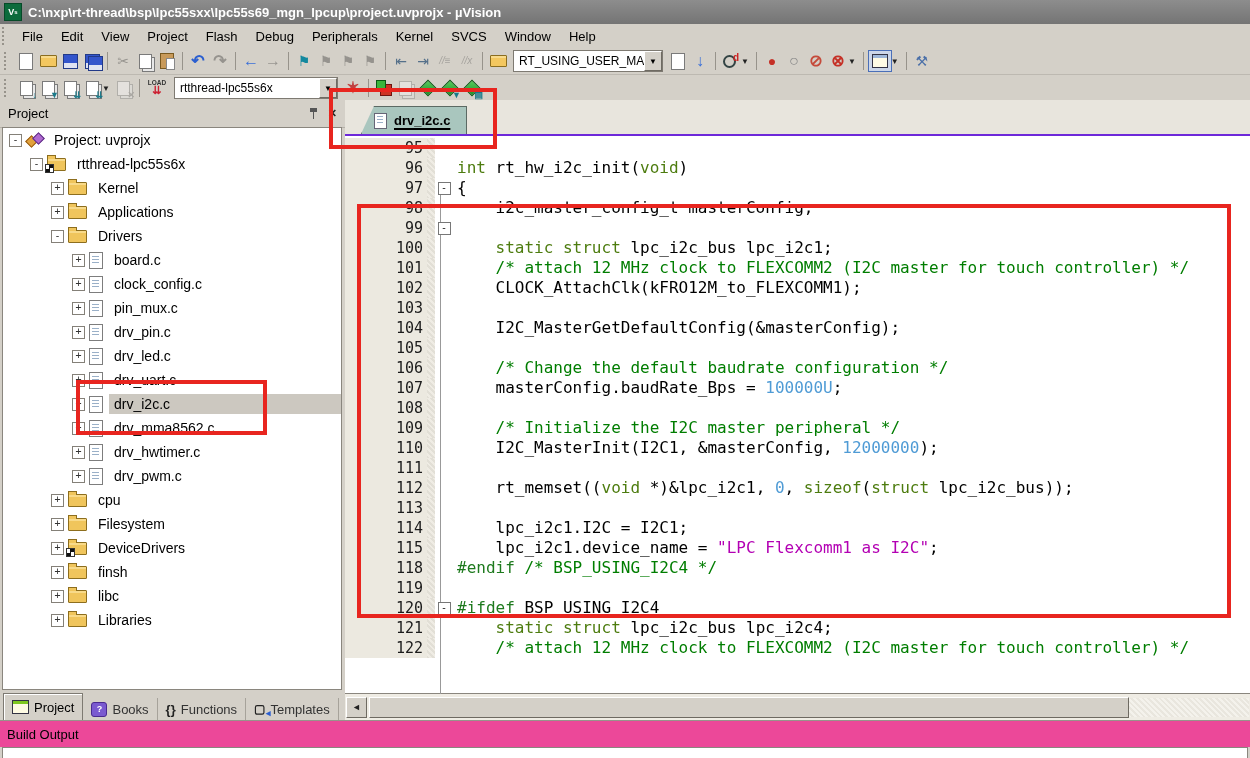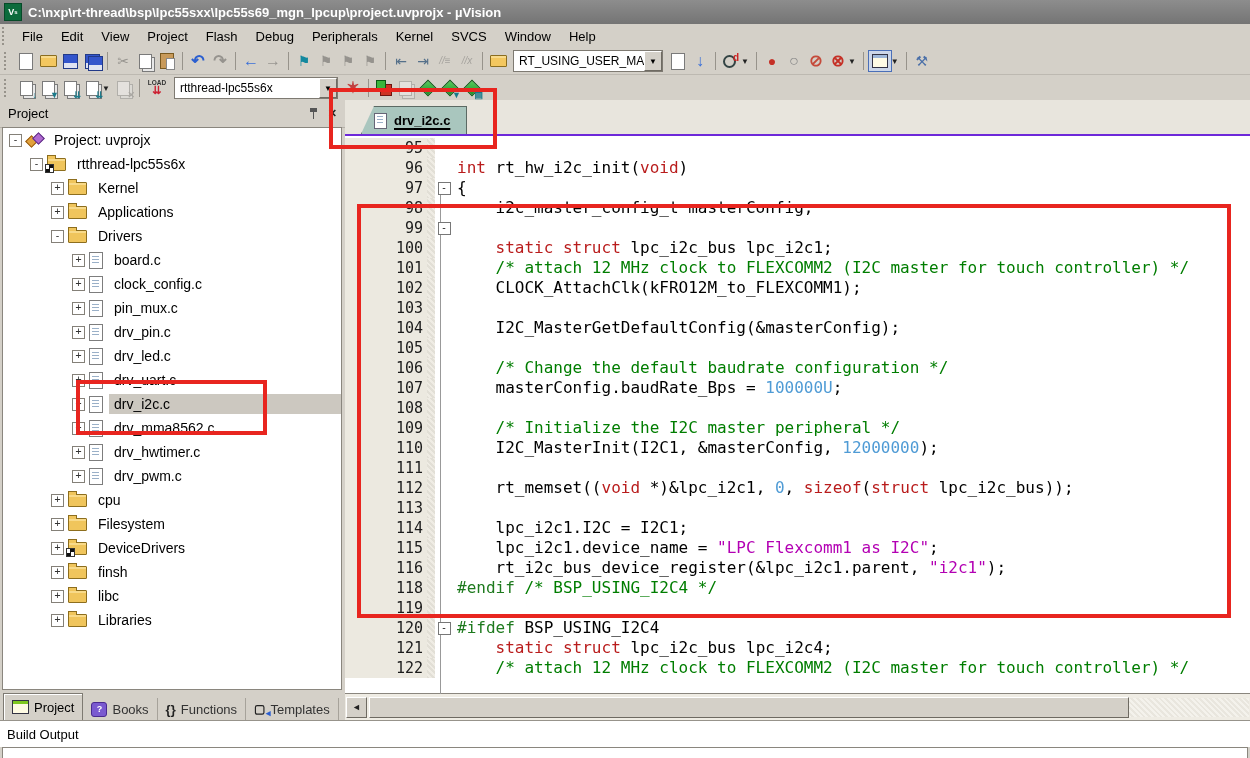--- a/index.html
+++ b/index.html
@@ -126,32 +126,32 @@
   .cl{display:flex;height:20px;font-family:"DejaVu Sans Mono","Liberation Mono",monospace;
     font-size:16px;line-height:20px;}
   .lines{padding-top:2px;}
   .ln{width:78px;text-align:right;padding-right:4px;background:#ece9e0;color:#1b1b1b;
     flex:none;font-size:15px;}
   .hatch{width:8px;flex:none;background:repeating-linear-gradient(45deg,#e2dfd6 0 2px,#efece4 2px 4px);}
   .foldc{width:18px;flex:none;position:relative;display:flex;align-items:center;justify-content:center;}
   .fbox{width:11px;height:11px;border:1px solid #777;background:#fff;font-size:10px;line-height:9px;
     text-align:center;color:#222;position:relative;z-index:2;font-family:"DejaVu Sans Mono",monospace;}
   .codetext{padding-left:4px;white-space:pre;}
-  .k{color:#b91c1c;} .c{color:#007d00;} .s{color:#b300b3;} .n{color:#4f9bd5;} .d{color:#1e7a1e;}
+  .k{color:#4d7c0f;} .c{color:#007d00;} .s{color:#b300b3;} .n{color:#4f9bd5;} .d{color:#1e7a1e;}
   .fold-line{position:absolute;left:95px;top:58px;height:500px;width:0;border-left:1px solid #999;z-index:1;}
   .hscroll{position:absolute;left:0;right:0;bottom:0;height:24px;background:#efece4;
     border-top:1px solid #8a867e;display:flex;align-items:center;padding:1px;}
   .hs-btn{width:19px;height:19px;background:#d4d0c8;border:1px solid;
     border-color:#fff #6e6a62 #6e6a62 #fff;display:flex;align-items:center;justify-content:center;
     font-size:9px;color:#222;flex:none;margin-right:2px;}
   .hs-thumb{height:19px;width:758px;background:#d4d0c8;border:1px solid;
     border-color:#fff #6e6a62 #6e6a62 #fff;flex:none;}
   .hs-track{flex:1;height:19px;background:repeating-linear-gradient(45deg,#f4f2ec 0 2px,#e9e6de 2px 4px);}
   
-  #buildbar{position:absolute;left:0;top:720px;right:0;height:26px;background:#ffffff;
+  #buildbar{position:absolute;left:0;top:720px;right:0;height:26px;background:#ec4899;
     display:flex;align-items:center;padding-left:7px;font-size:13px;border-top:1px solid #97938b;}
   #buildcontent{position:absolute;left:2px;right:2px;top:747px;bottom:0;background:#fff;
     border:1px solid #8a867e;border-bottom:none;}
   
   .ann{position:absolute;border:4px solid #e8251f;pointer-events:none;z-index:60;}
 </style>
 </head>
 <body>
 
 <div id="app">
@@ -515,26 +515,20 @@
             <span class="foldc"></span>
             <span class="codetext"><span>    lpc_i2c1.I2C = I2C1;</span></span>
           </div>
           <div class="cl">
             <span class="ln">115</span>
             <span class="hatch"></span>
             <span class="foldc"></span>
             <span class="codetext"><span>    lpc_i2c1.device_name = </span><span class="s">"LPC Flexcomm1 as I2C"</span><span>;</span></span>
           </div>
           <div class="cl">
-            <span class="ln">116</span>
-            <span class="hatch"></span>
-            <span class="foldc"></span>
-            <span class="codetext"><span>    rt_i2c_bus_device_register(&amp;lpc_i2c1.parent, </span><span class="s">"i2c1"</span><span>);</span></span>
-          </div>
-          <div class="cl">
             <span class="ln">118</span>
             <span class="hatch"></span>
             <span class="foldc"></span>
             <span class="codetext"><span class="d">#endif</span><span class="c"> /* BSP_USING_I2C4 */</span></span>
           </div>
           <div class="cl">
             <span class="ln">119</span>
             <span class="hatch"></span>
             <span class="foldc"></span>
             <span class="codetext"></span>

